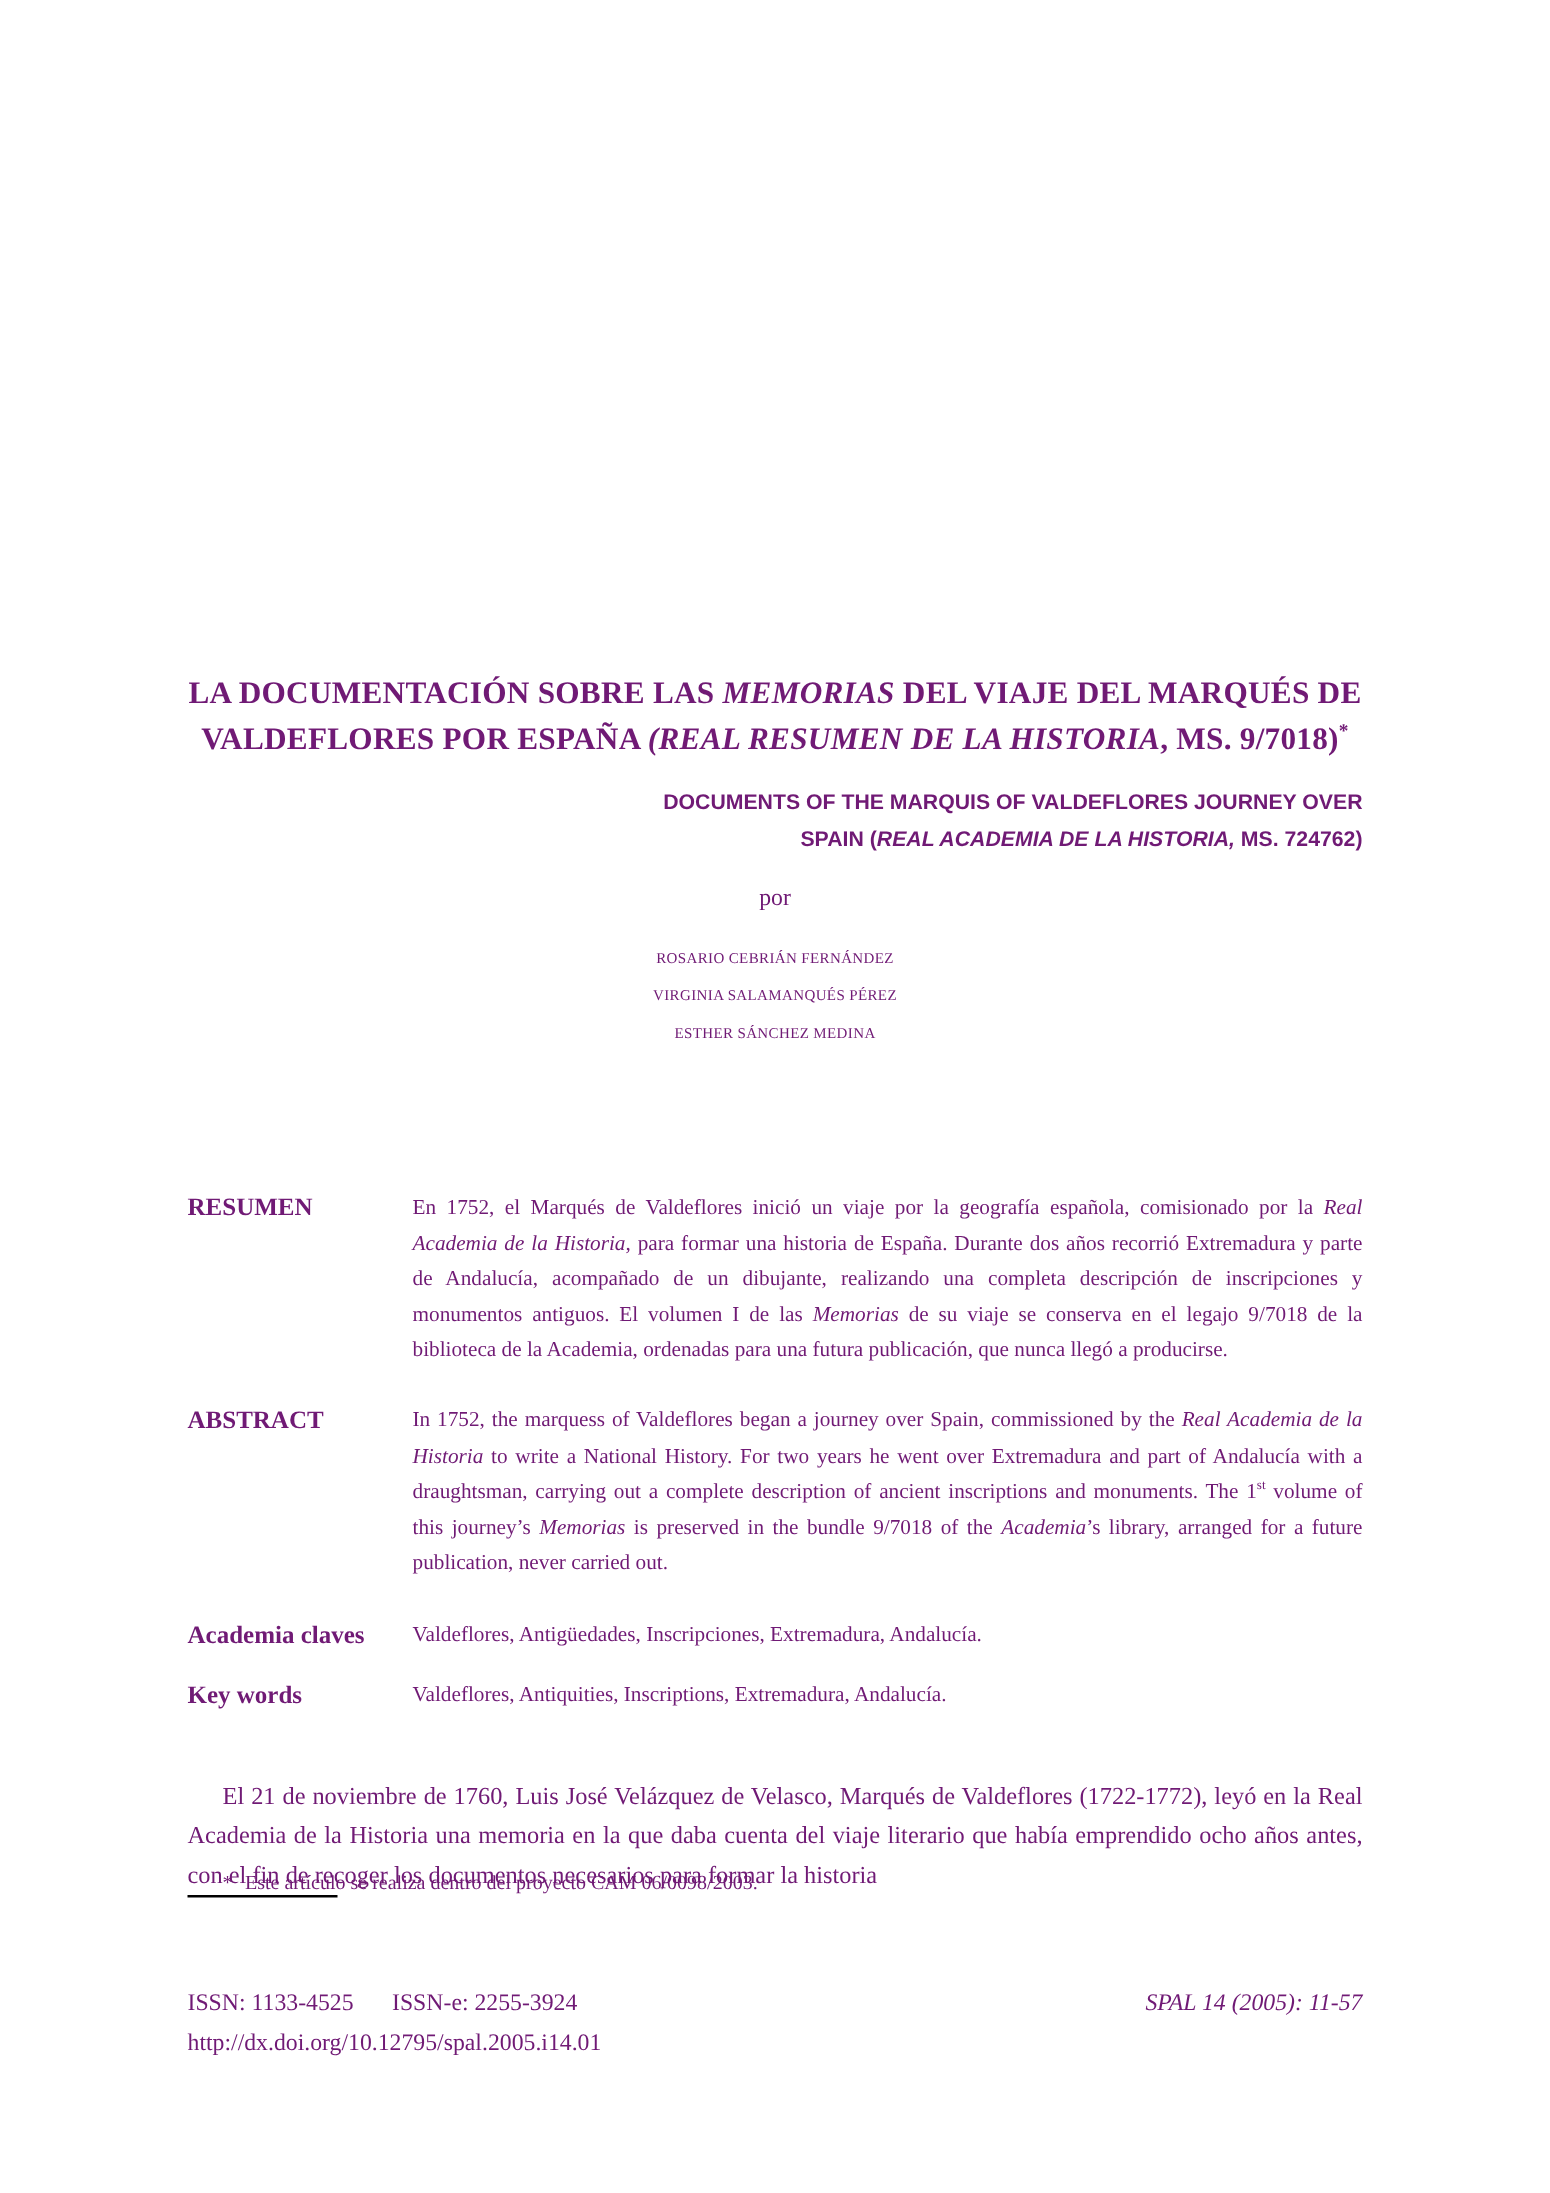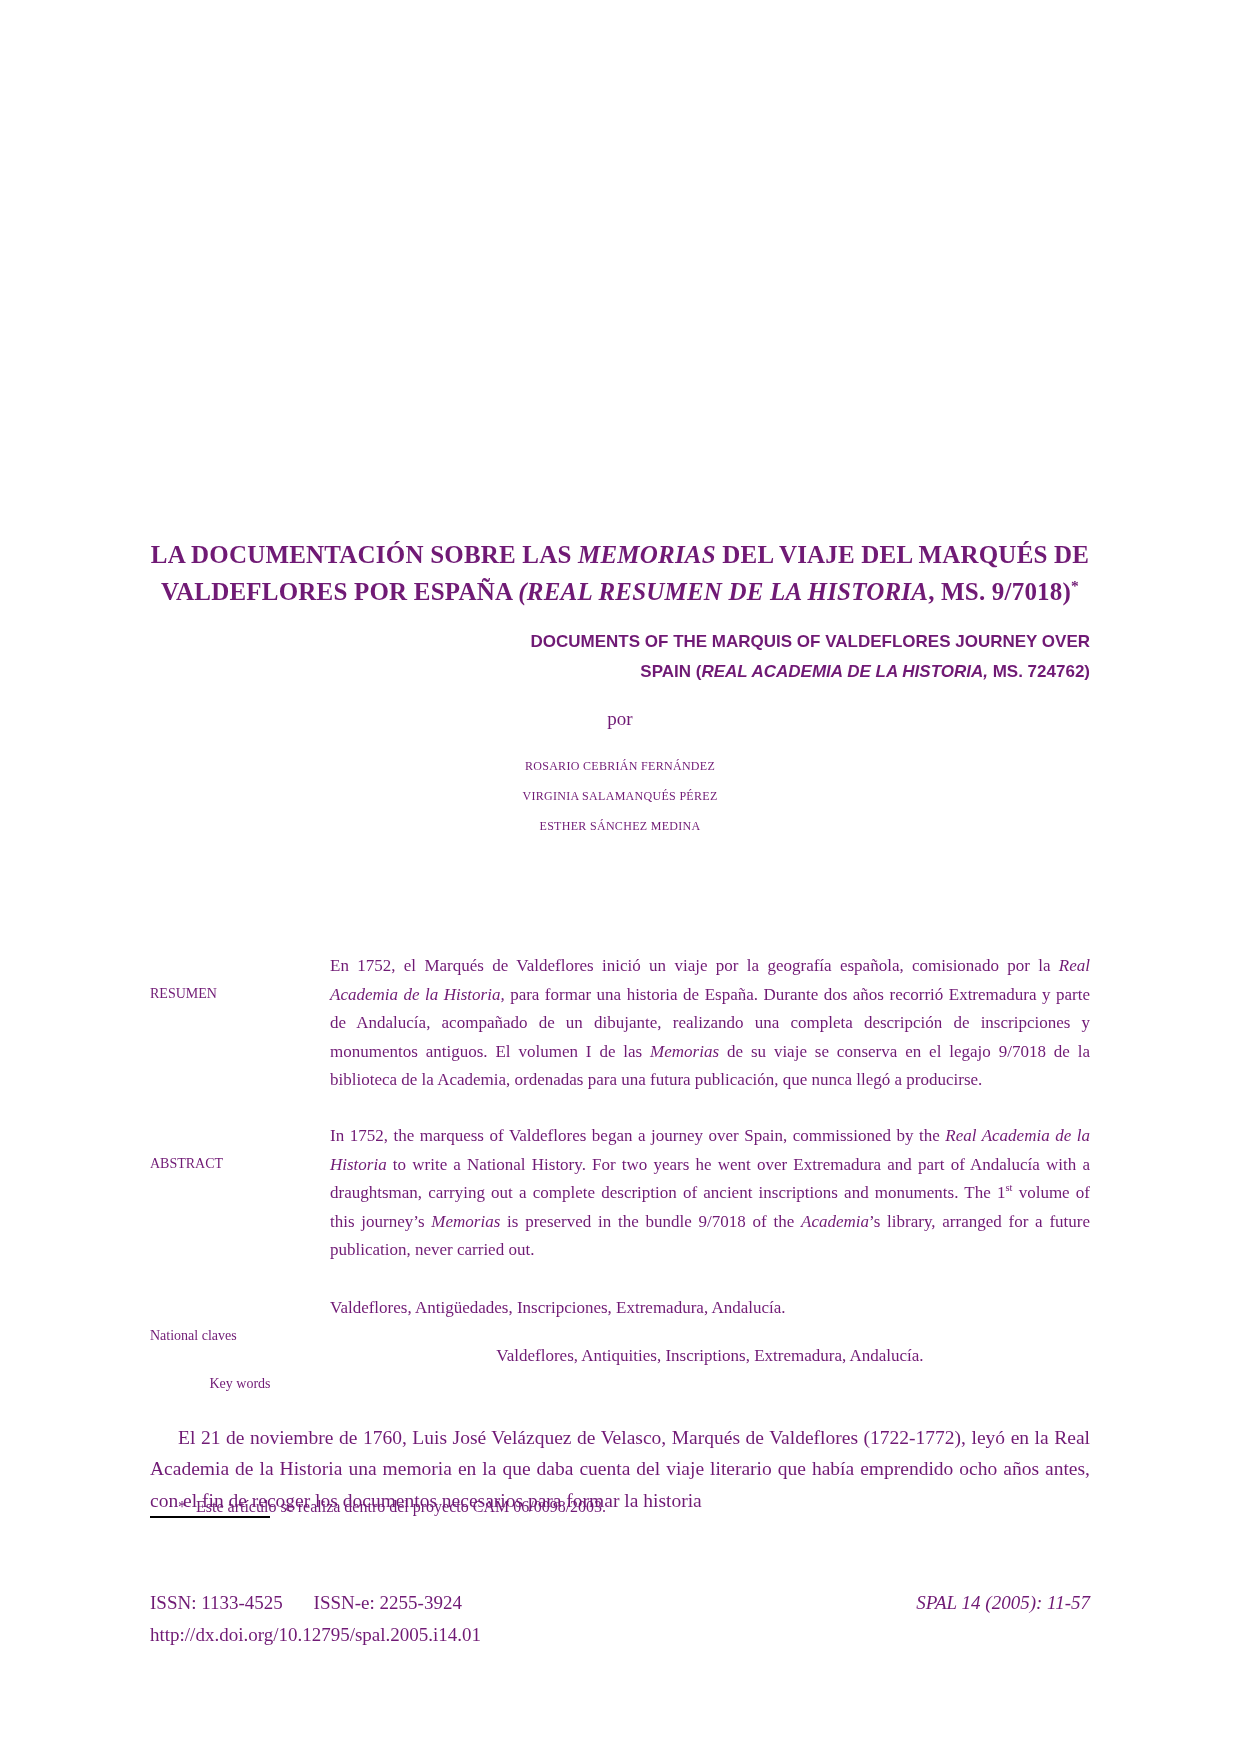--- a/index.html
+++ b/index.html
@@ -51,40 +51,39 @@
   .kv-row {
     position: absolute;
     left: 150px;
     width: 940px;
     display: flex;
     align-items: flex-start;
   }
   .kv-label {
     flex: none;
     width: 180px;
-    font-weight: normal;
-    font-size: 14px;
+    font-weight: bold;
+    font-size: 20px;
     line-height: 28px;
-    margin-top: 28px;
   }
   .kv-text {
     flex: 1;
     font-size: 17px;
     line-height: 28.5px;
     text-align: justify;
   }
   .kv-text-plain {
     flex: 1;
     font-size: 17px;
     line-height: 28px;
   }
   .row-resumen  { top: 952px; }
   .row-abstract { top: 1122px; }
   .row-palabras { top: 1294px; }
-  .row-keywords { top: 1342px; text-align: center; }
+  .row-keywords { top: 1342px; }
 
   .body-par {
     position: absolute;
     top: 1402px; left: 150px;
     width: 940px;
     font-size: 19.5px;
     line-height: 31.5px;
     text-align: justify;
     text-indent: 28px;
   }
@@ -148,21 +147,21 @@
     <div class="kv-label">RESUMEN</div>
     <div class="kv-text"><span>En 1752, el Marqués de Valdeflores inició un viaje por la geografía española, comisionado por la </span><span class="it">Real Academia de la Historia,</span><span> para formar una historia de España. Durante dos años recorrió Extremadura y parte de Andalucía, acompañado de un dibujante, realizando una completa descripción de inscripciones y monumentos antiguos. El volumen I de las </span><span class="it">Memorias</span><span> de su viaje se conserva en el legajo 9/7018 de la biblioteca de la Academia, ordenadas para una futura publicación, que nunca llegó a producirse.</span></div>
   </div>
 
   <div class="kv-row row-abstract">
     <div class="kv-label">ABSTRACT</div>
     <div class="kv-text"><span>In 1752, the marquess of Valdeflores began a journey over Spain, commissioned by the </span><span class="it">Real Academia de la Historia</span><span> to write a National History. For two years he went over Extremadura and part of Andalucía with a draughtsman, carrying out a complete description of ancient inscriptions and monuments. The 1</span><sup>st</sup><span> volume of this journey’s </span><span class="it">Memorias</span><span> is preserved in the bundle 9/7018 of the </span><span class="it">Academia</span><span>’s library, arranged for a future publication, never carried out.</span></div>
   </div>
 
   <div class="kv-row row-palabras">
-    <div class="kv-label">National claves</div>
+    <div class="kv-label">Academia claves</div>
     <div class="kv-text-plain">Valdeflores, Antigüedades, Inscripciones, Extremadura, Andalucía.</div>
   </div>
 
   <div class="kv-row row-keywords">
     <div class="kv-label">Key words</div>
     <div class="kv-text-plain">Valdeflores, Antiquities, Inscriptions, Extremadura, Andalucía.</div>
   </div>
 
   <p class="body-par">El 21 de noviembre de 1760, Luis José Velázquez de Velasco, Marqués de Valdeflores (1722-1772), leyó en la Real Academia de la Historia una memoria en la que daba cuenta del viaje literario que había emprendido ocho años antes, con el fin de recoger los documentos necesarios para formar la historia</p>
 

